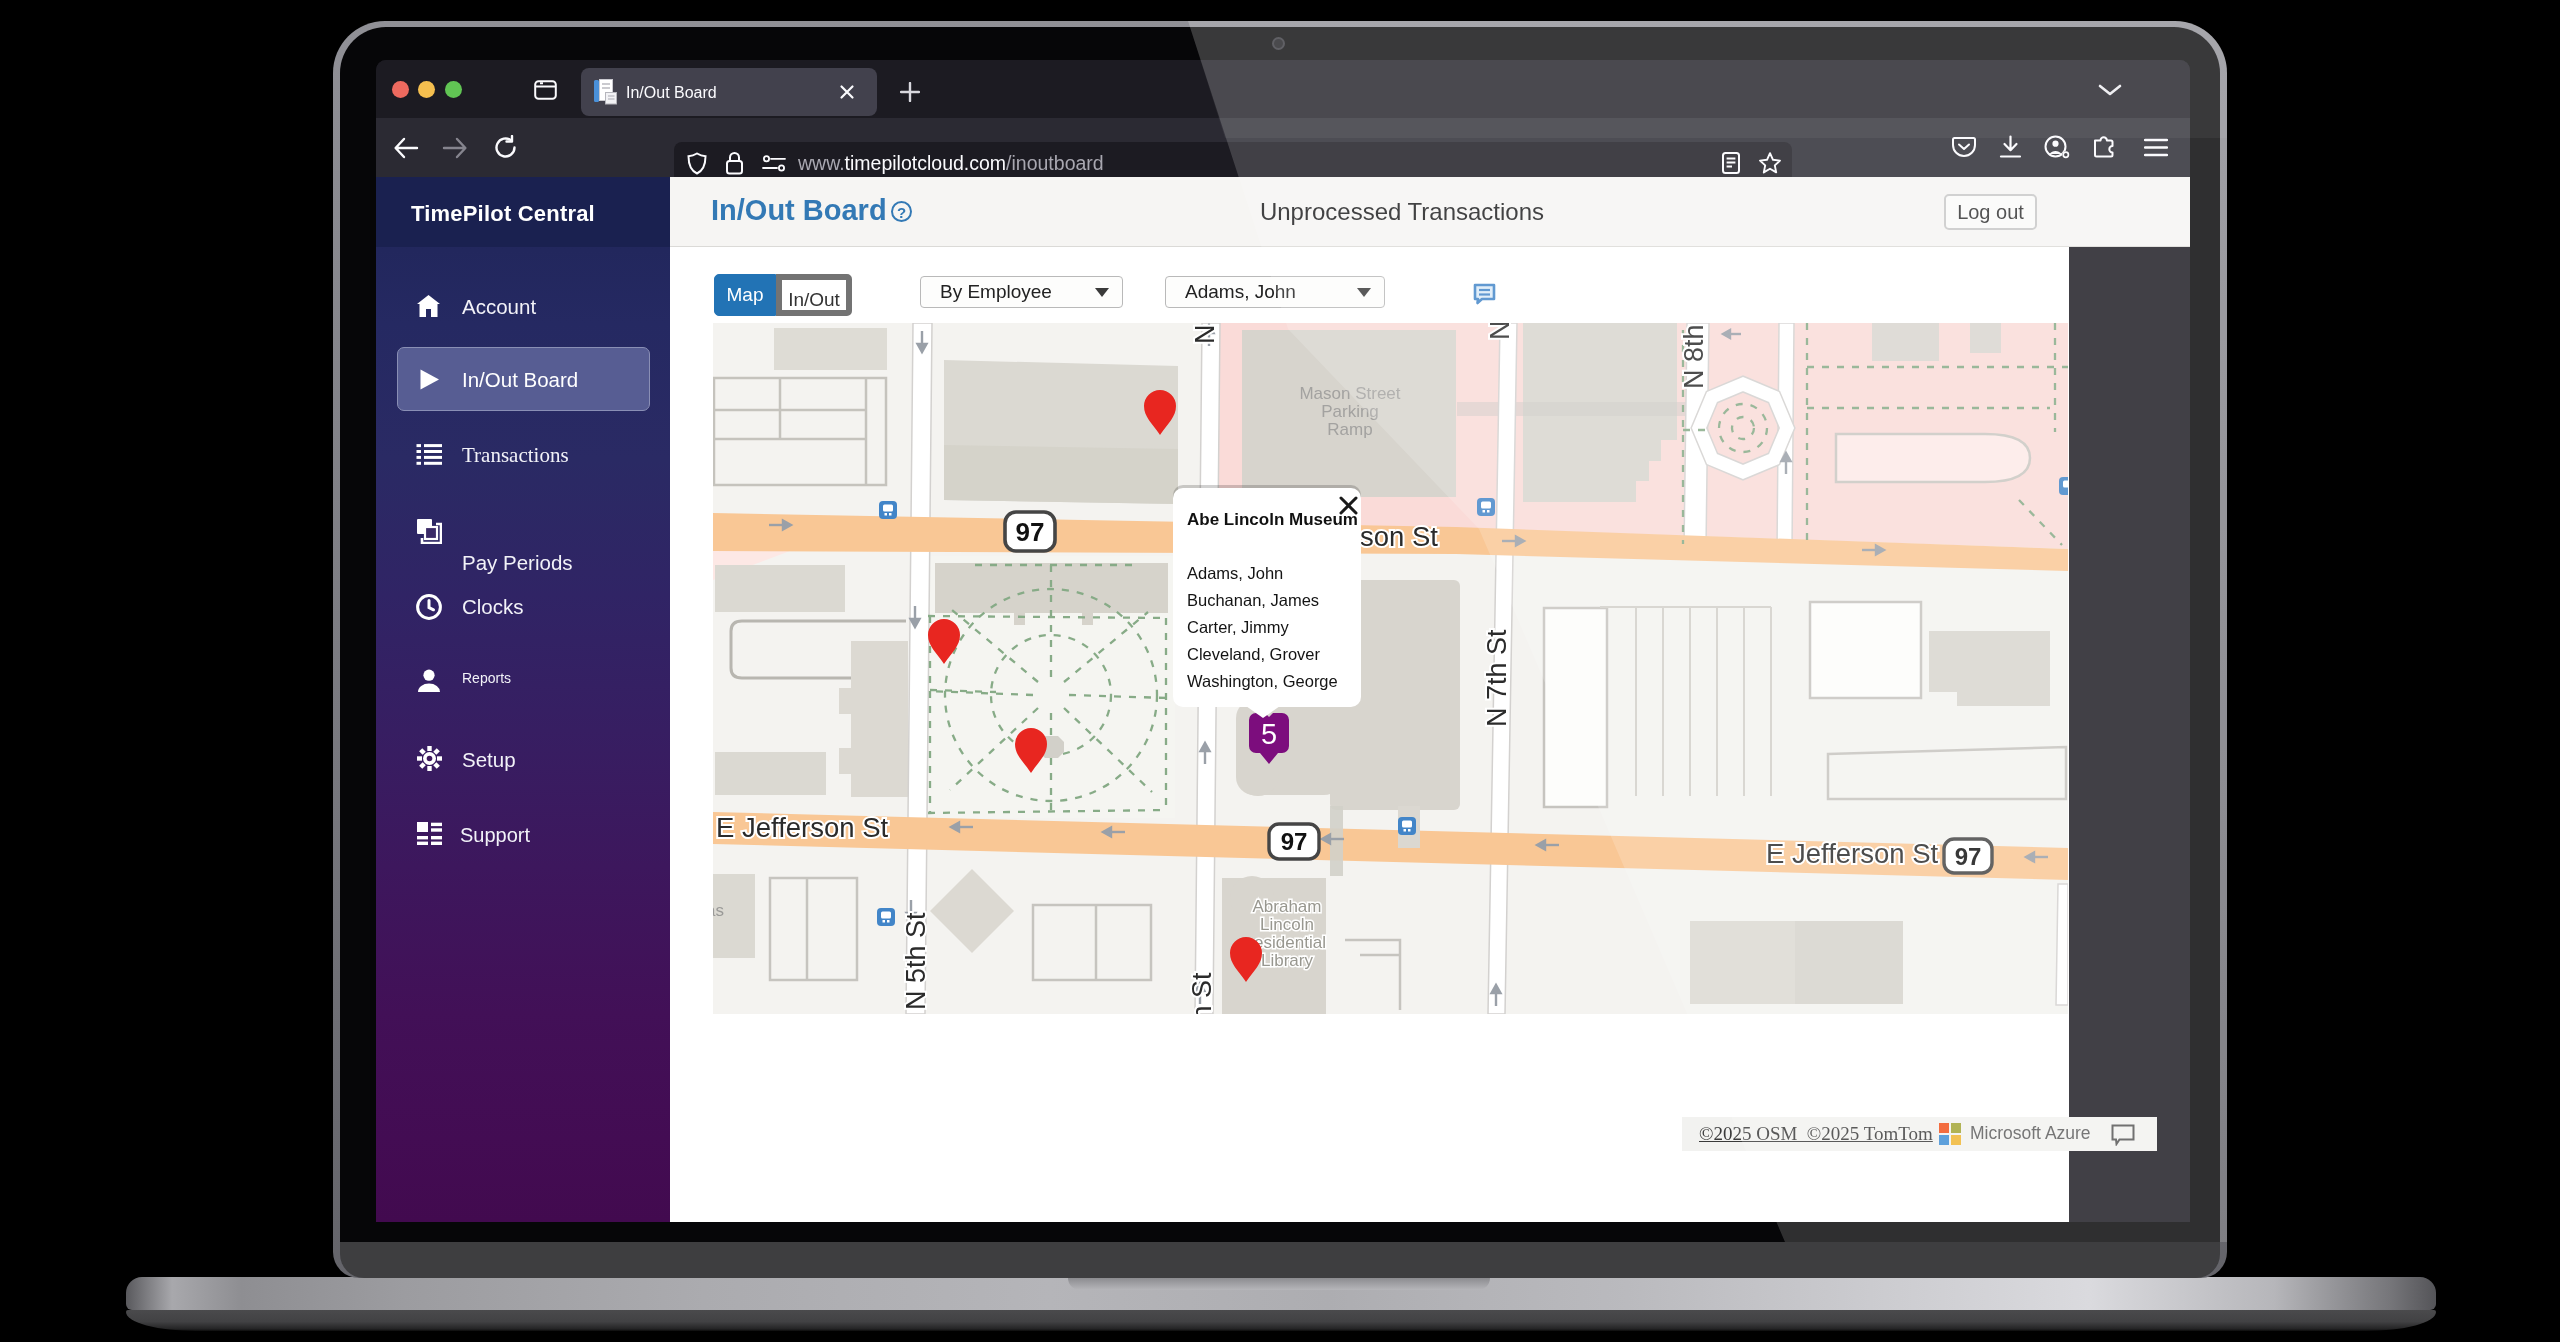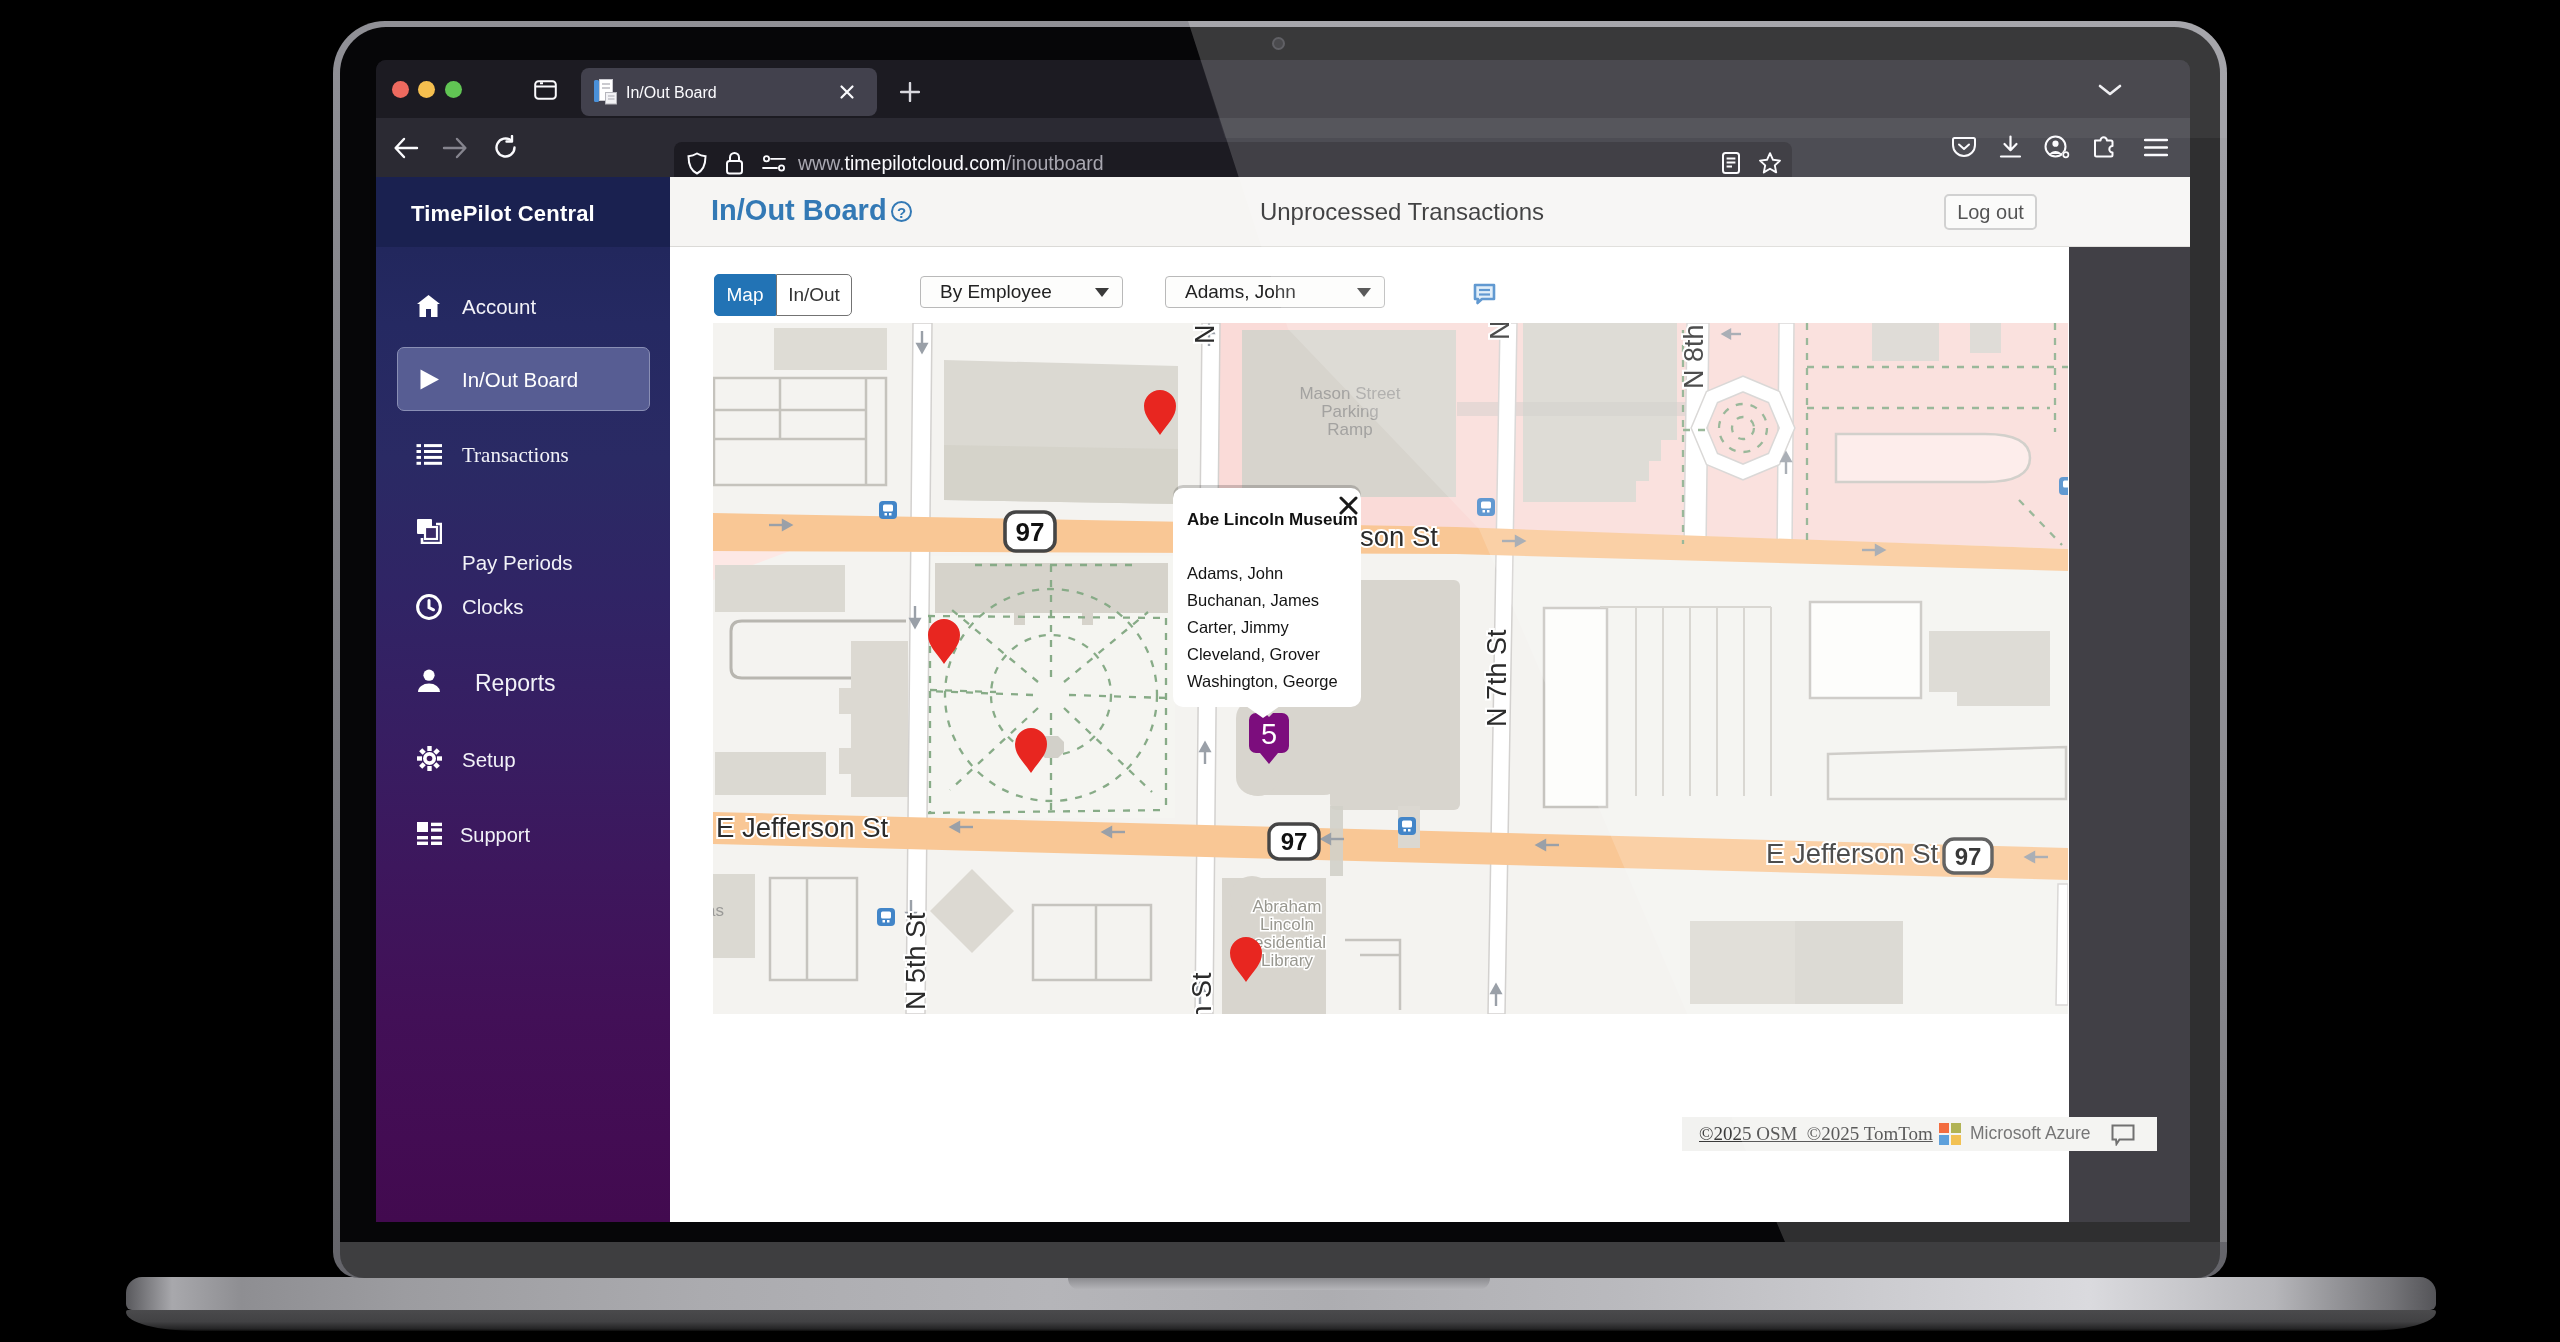--- a/index.html
+++ b/index.html
@@ -186,21 +186,21 @@
         <svg class="abs" style="left:40px;top:417px" width="26" height="26" viewBox="0 0 26 26">
             <circle cx="13" cy="13" r="11.4" fill="none" stroke="#fff" stroke-width="3"></circle>
             <path d="M13 6.5 V13.6 L17.5 15.8" fill="none" stroke="#fff" stroke-width="3" stroke-linecap="round"></path>
           </svg>
         <div class="abs" style="left:86px;top:418px;font-size:20.5px;color:#f2f2f8;">Clocks</div>
 
         <svg class="abs" style="left:40px;top:491px" width="26" height="26" viewBox="0 0 26 26">
             <circle cx="13" cy="7.2" r="5.6" fill="#fff"></circle>
             <path d="M2 24 a11 8.5 0 0 1 22 0 Z" fill="#fff"></path>
           </svg>
-        <div class="abs" style="left:86px;top:493px;font-size:23px;color:#f2f2f8;margin-left:13px;">Reports</div>
+        <div class="abs" style="left:86px;top:493px;font-size:14px;color:#f2f2f8;">Reports</div>
 
         <svg class="abs" style="left:40px;top:568px" width="27" height="27" viewBox="0 0 27 27">
             <g fill="#fff">
               <circle cx="13.5" cy="13.5" r="6.5"></circle>
               <g stroke="#fff" stroke-width="4.4">
                 <line x1="13.5" y1="1" x2="13.5" y2="6"></line>
                 <line x1="13.5" y1="21" x2="13.5" y2="26"></line>
                 <line x1="1" y1="13.5" x2="6" y2="13.5"></line>
                 <line x1="21" y1="13.5" x2="26" y2="13.5"></line>
                 <line x1="4.7" y1="4.7" x2="8.2" y2="8.2"></line>
@@ -233,21 +233,21 @@
 
           <div class="abs" style="left:221px;top:24px;width:21px;height:21px;border-radius:50%;border:2px solid #3379b5;color:#3379b5;font-size:15px;font-weight:700;text-align:center;line-height:19px;">?</div>
 
           <div class="abs" style="left:272px;top:21px;width:920px;text-align:center;font-size:24px;color:#1d1d1f;">Unprocessed Transactions</div>
 
           <div class="abs" style="left:1274px;top:17px;width:93px;height:36px;border:2px solid #c8c8c8;border-radius:5px;background:#fbfbfa;font-size:20px;color:#333;text-align:center;line-height:33px;">Log out</div>
         </div>
 
         <div class="abs" style="left:44px;top:97px;width:62px;height:42px;background:#2273b5;border:1px solid #2273b5;border-radius:5px 0 0 5px;color:#fff;font-size:19px;text-align:center;line-height:40px;">Map</div>
 
-        <div class="abs" style="left:106px;top:97px;width:76px;height:42px;background:#fff;border:1px solid #737373;border-radius:0 5px 5px 0;color:#333;font-size:19px;text-align:center;line-height:40px;">In/Out</div>
+        <div class="abs" style="left:106px;top:97px;width:76px;height:42px;background:#fff;border:6px solid #737373;border-radius:0 5px 5px 0;color:#333;font-size:19px;text-align:center;line-height:40px;">In/Out</div>
 
         <div class="abs" style="left:250px;top:99px;width:203px;height:32px;background:#fdfdfc;border:1px solid #b9b9b9;border-radius:4px;">
           <div class="abs" style="left:19px;top:4px;font-size:19px;color:#222;">By Employee</div>
           <div class="abs" style="right:13px;top:11px;width:0;height:0;border-left:7px solid transparent;border-right:7px solid transparent;border-top:9px solid #3a3a3a;"></div>
         </div>
 
         <div class="abs" style="left:495px;top:99px;width:220px;height:32px;background:#fdfdfc;border:1px solid #b9b9b9;border-radius:4px;">
           <div class="abs" style="left:19px;top:4px;font-size:19px;color:#222;">Adams, John</div>
           <div class="abs" style="right:13px;top:11px;width:0;height:0;border-left:7px solid transparent;border-right:7px solid transparent;border-top:9px solid #3a3a3a;"></div>
         </div>

